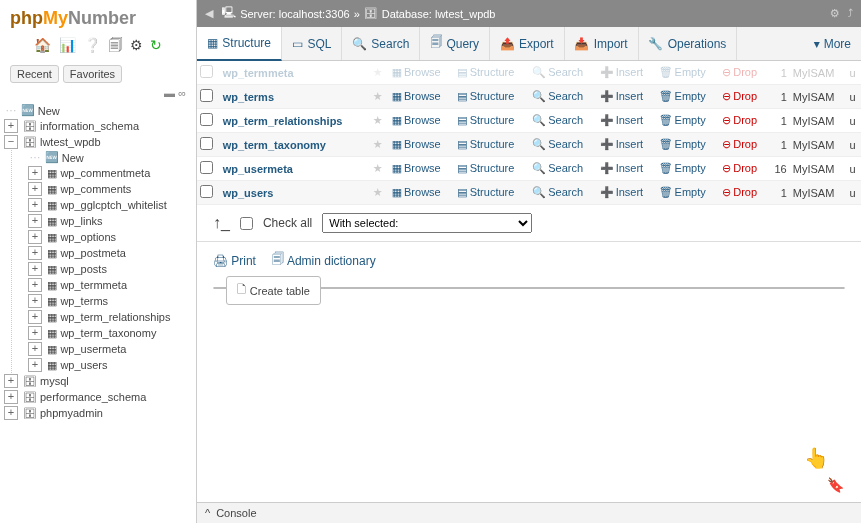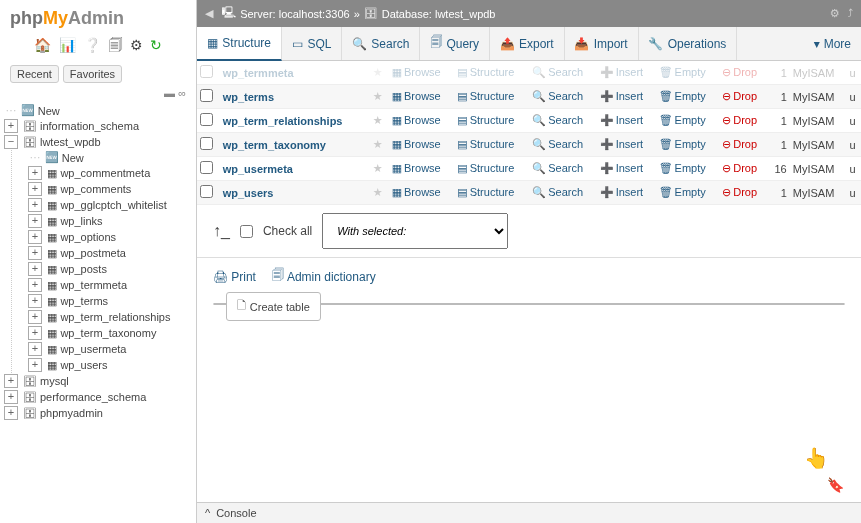--- a/index.html
+++ b/index.html
@@ -4,21 +4,21 @@
   <style>
     * { box-sizing: border-box; margin: 0; padding: 0; }
     body { font-family: sans-serif; font-size: 12px; color: #444; background: #fff; width: 861px; height: 523px; overflow: hidden; }
     
     .layout { display: flex; height: 523px; }
     
     
     .sidebar { width: 197px; background: #fff; border-right: 1px solid #ccc; overflow: hidden; }
     .logo { padding: 8px 10px 4px; }
     .logo-text { font-family: Verdana, sans-serif; font-size: 18px; font-weight: bold; }
-    .logo-php { color: #737373; }
+    .logo-php { color: #a16207; }
     .logo-my { color: #f89406; }
     .logo-admin { color: #888; }
     .logo-icons { text-align: center; padding: 2px 0 6px; }
     .logo-icons span { margin: 0 2px; font-size: 14px; cursor: pointer; }
     .side-tabs { display: flex; gap: 4px; padding: 0 10px 4px; text-align: right; }
     .side-tab { padding: 2px 6px; background: #f3f3f3; border: 1px solid #ccc; border-radius: 3px; font-size: 11px; cursor: pointer; }
     .side-collapse { text-align: right; padding: 0 10px 4px; font-size: 11px; color: #888; }
     .tree { padding: 0 4px; font-size: 11px; }
     .tree-item { display: flex; align-items: center; padding: 1px 0; white-space: nowrap; }
     .tree-item.db { }
@@ -53,21 +53,21 @@
     table.data td { padding: 4px 3px; white-space: nowrap; }
     table.data .tname { color: #235a81; font-weight: bold; cursor: pointer; }
     table.data .star { color: #ccc; cursor: pointer; }
     table.data .action { color: #235a81; cursor: pointer; }
     table.data .action .ai { margin-right: 2px; }
     table.data .drop { color: #cc0000; }
     table.data .num { text-align: right; }
     table.data tr.sum td { font-weight: bold; background: #f3f3f3; }
     
     .checkall-row { padding: 8px 16px; display: flex; align-items: center; gap: 10px; border-bottom: 1px solid #ddd; }
-    .checkall-row select { width: 186px; padding: 10px; font-size: 11px; font-style: italic; }
+    .checkall-row select { width: 210px; padding: 2px; font-size: 11px; }
     .arrow-up { font-size: 16px; }
     
     .tools-row { padding: 8px 16px; display: flex; gap: 16px; }
     .tools-row a { color: #235a81; text-decoration: none; cursor: pointer; display: flex; align-items: center; gap: 3px; }
     
     .create-panel { margin: 8px 16px; border: 1px solid #bbb; border-radius: 4px; position: relative; }
     .create-legend { display: inline-flex; align-items: center; gap: 4px; background: #fff; border: 1px solid #bbb; border-radius: 3px; padding: 4px 10px; position: absolute; top: -12px; left: 12px; font-size: 11px; }
     .create-body { padding: 30px 20px 10px; display: flex; gap: 20px; align-items: center; }
     .create-body label { font-size: 11px; }
     .create-body input[type=text] { padding: 3px 5px; font-size: 12px; border: 1px solid #999; }
@@ -84,21 +84,21 @@
     .console-bar .chev { cursor: pointer; }
   </style>
 </head>
 <body>
 
 <div class="layout">
 
   <div class="sidebar">
     <div class="logo">
       <span class="logo-text">
-        <span class="logo-php">php</span><span class="logo-my">My</span><span class="logo-admin">Admin</span>
+        <span class="logo-php">php</span><span class="logo-my">My</span><span class="logo-admin">Number</span>
       </span>
     </div>
     <div class="logo-icons">
       <span>🏠</span>
       <span>📊</span>
       <span>❔</span>
       <span>🗐</span>
       <span>⚙</span>
       <span style="color:#2a2">↻</span>
     </div>

